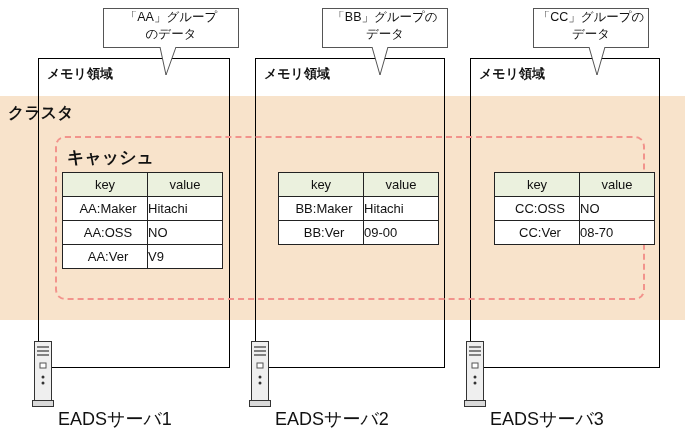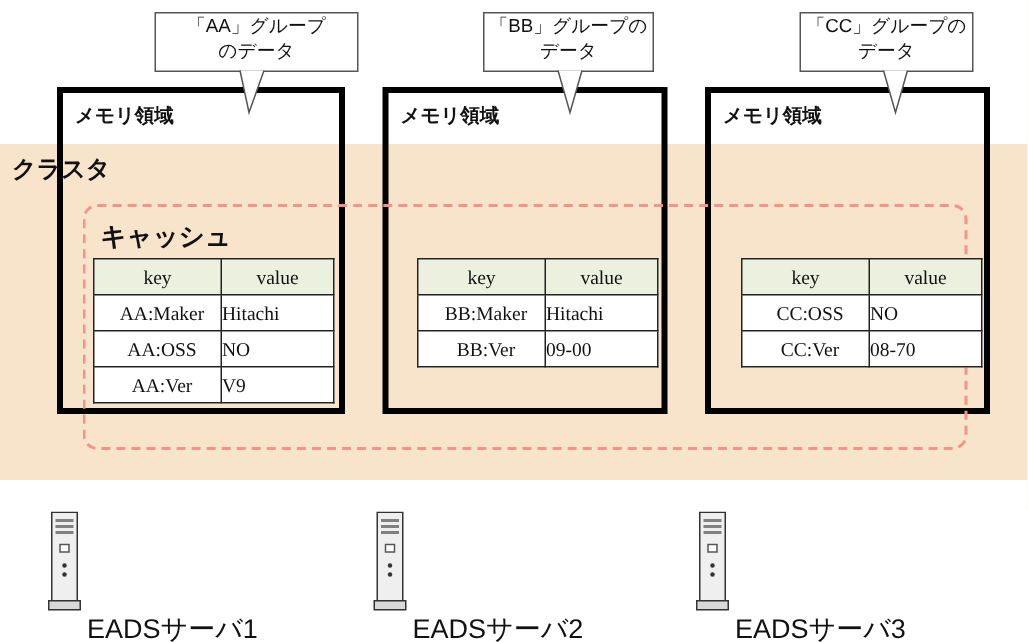--- a/index.html
+++ b/index.html
@@ -25,22 +25,22 @@
     position: absolute;
     left: 8px; top: 7px;
     font-size: 16px;
     font-weight: bold;
   }
 
   
   .memory-box {
     position: absolute;
     top: 58px;
-    height: 218px;
-    border: 4px solid #000000;
+    height: 310px;
+    border: 1px solid #000000;
     background: transparent;
   }
   .memory-box .memory-label {
     position: absolute;
     left: 8px; top: 6px;
     font-size: 13px;
     font-weight: bold;
   }
   .mb1 { left: 38px;  width: 192px; }
   .mb2 { left: 255px; width: 190px; }
@@ -60,21 +60,21 @@
     font-size: 17px;
     font-weight: bold;
   }
 
   
   table.kv {
     position: absolute;
     top: 172px;
     border-collapse: collapse;
     background: #ffffff;
-    font-family: Liberation Serif, serif;
+    font-family: Liberation Sans, sans-serif;
     font-size: 13px;
     color: #111;
   }
   .kv th, .kv td {
     border: 1px solid #222;
     height: 24px;
     padding: 0;
   }
   .kv th {
     background: #EBF1DE;
@@ -98,21 +98,21 @@
     border: 1px solid #555;
     display: flex;
     flex-direction: column;
     justify-content: flex-start;
     align-items: center;
     font-size: 12.5px;
     line-height: 1.35;
     text-align: center;
   }
   .c1 { left: 103px; width: 136px; }
-  .c2 { left: 322px; width: 114px; }
+  .c2 { left: 322px; width: 126px; }
   .c3 { left: 533px; width: 116px; }
 
   
   svg.tails {
     position: absolute;
     left: 0; top: 0;
     pointer-events: none;
   }
 
   

